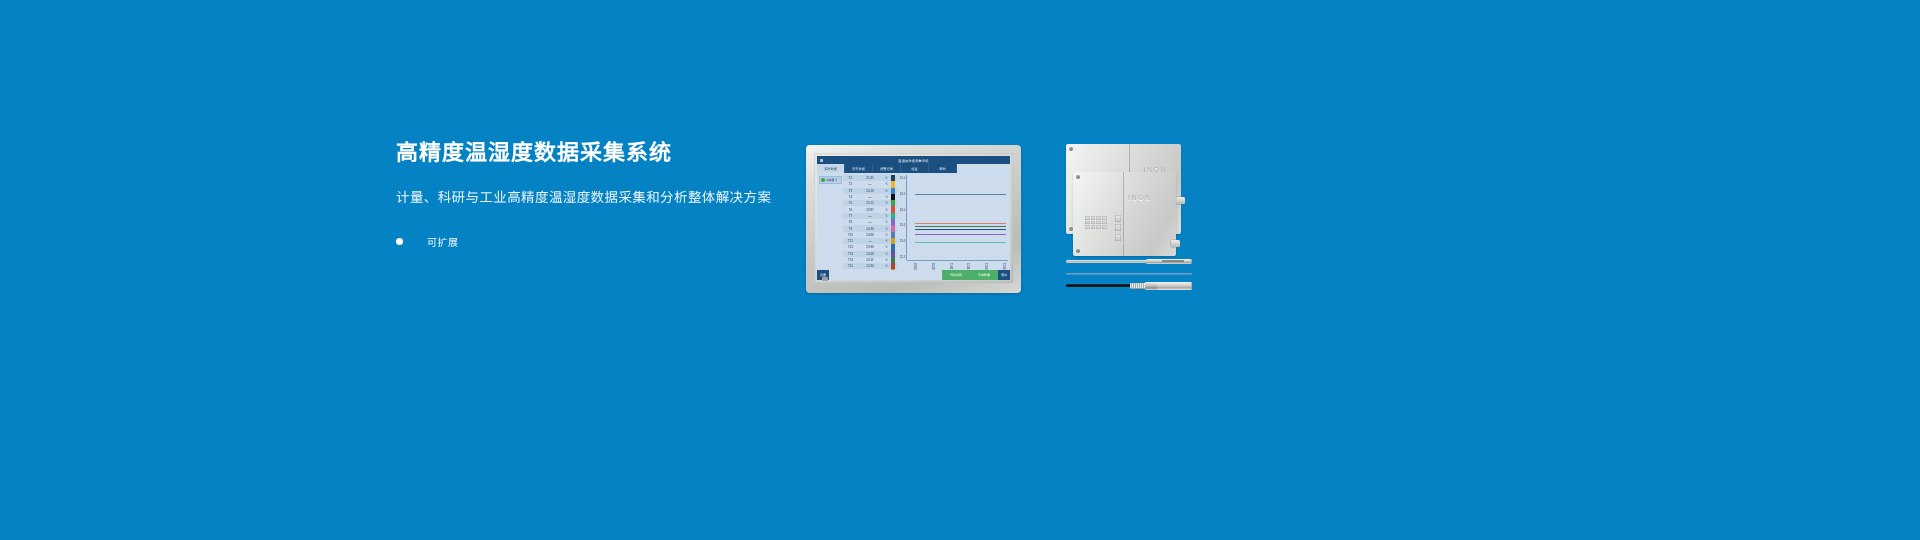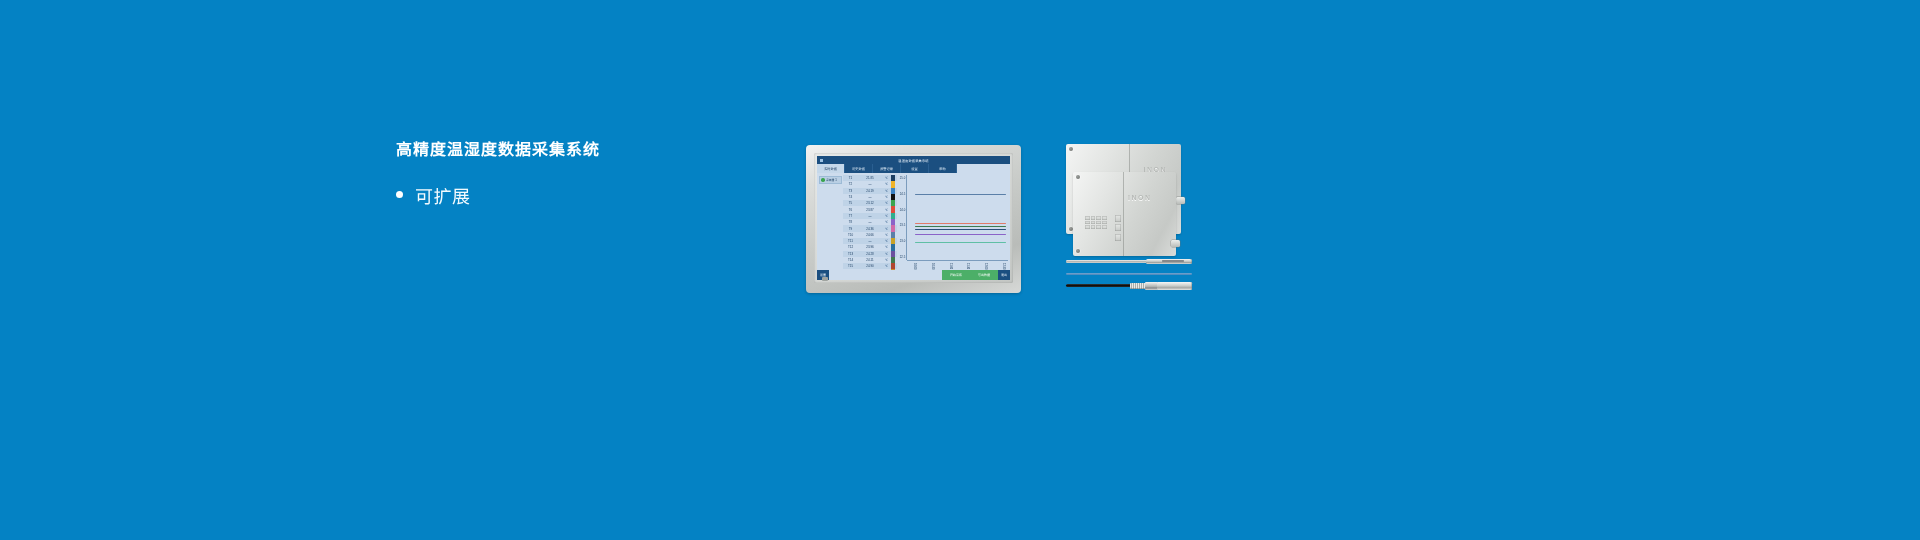--- a/index.html
+++ b/index.html
@@ -12,21 +12,21 @@
   }
 
   
   .hero-text {
     position:absolute;
     left:396px;
     top:140px;
     width:430px;
   }
   .hero-title {
-    font-size:16px;
+    font-size:22px;
     font-weight:bold;
     color:#ffffff;
     letter-spacing:1px;
     line-height:1.2;
     white-space:nowrap;
   }
   .hero-subtitle {
     margin-top:20px;
     font-size:13.5px;
     color:#eaf5fc;
@@ -42,24 +42,25 @@
     margin-bottom:15px;
   }
   .bullet-dot {
     width:7px; height:7px;
     border-radius:50%;
     background:#ffffff;
     margin-right:12px;
     flex:none;
   }
   .bullet-label {
-    font-size:18px;
+    font-size:10px;
     color:#f2fafe;
     letter-spacing:0.5px;
     white-space:nowrap;
+    margin-left:12px;
   }
 
   
   .tablet {
     position:absolute;
     left:806px;
     top:145px;
     width:215px;
     height:148px;
     border-radius:4px;
@@ -393,20 +394,21 @@
     box-shadow:inset -1px 0 0 rgba(125,128,125,0.4);
   }
 </style>
 </head>
 <body>
 
 <div class="hero-text">
 
   <div class="hero-title">高精度温湿度数据采集系统</div>
 
+  <div class="hero-subtitle">计量、科研与工业高精度温湿度数据采集和分析整体解决方案</div>
 
   <div class="bullet-list">
 
     <div class="bullet-item">
       <span class="bullet-dot"></span>
       <span class="bullet-label">可扩展</span>
     </div>
 
 
 

